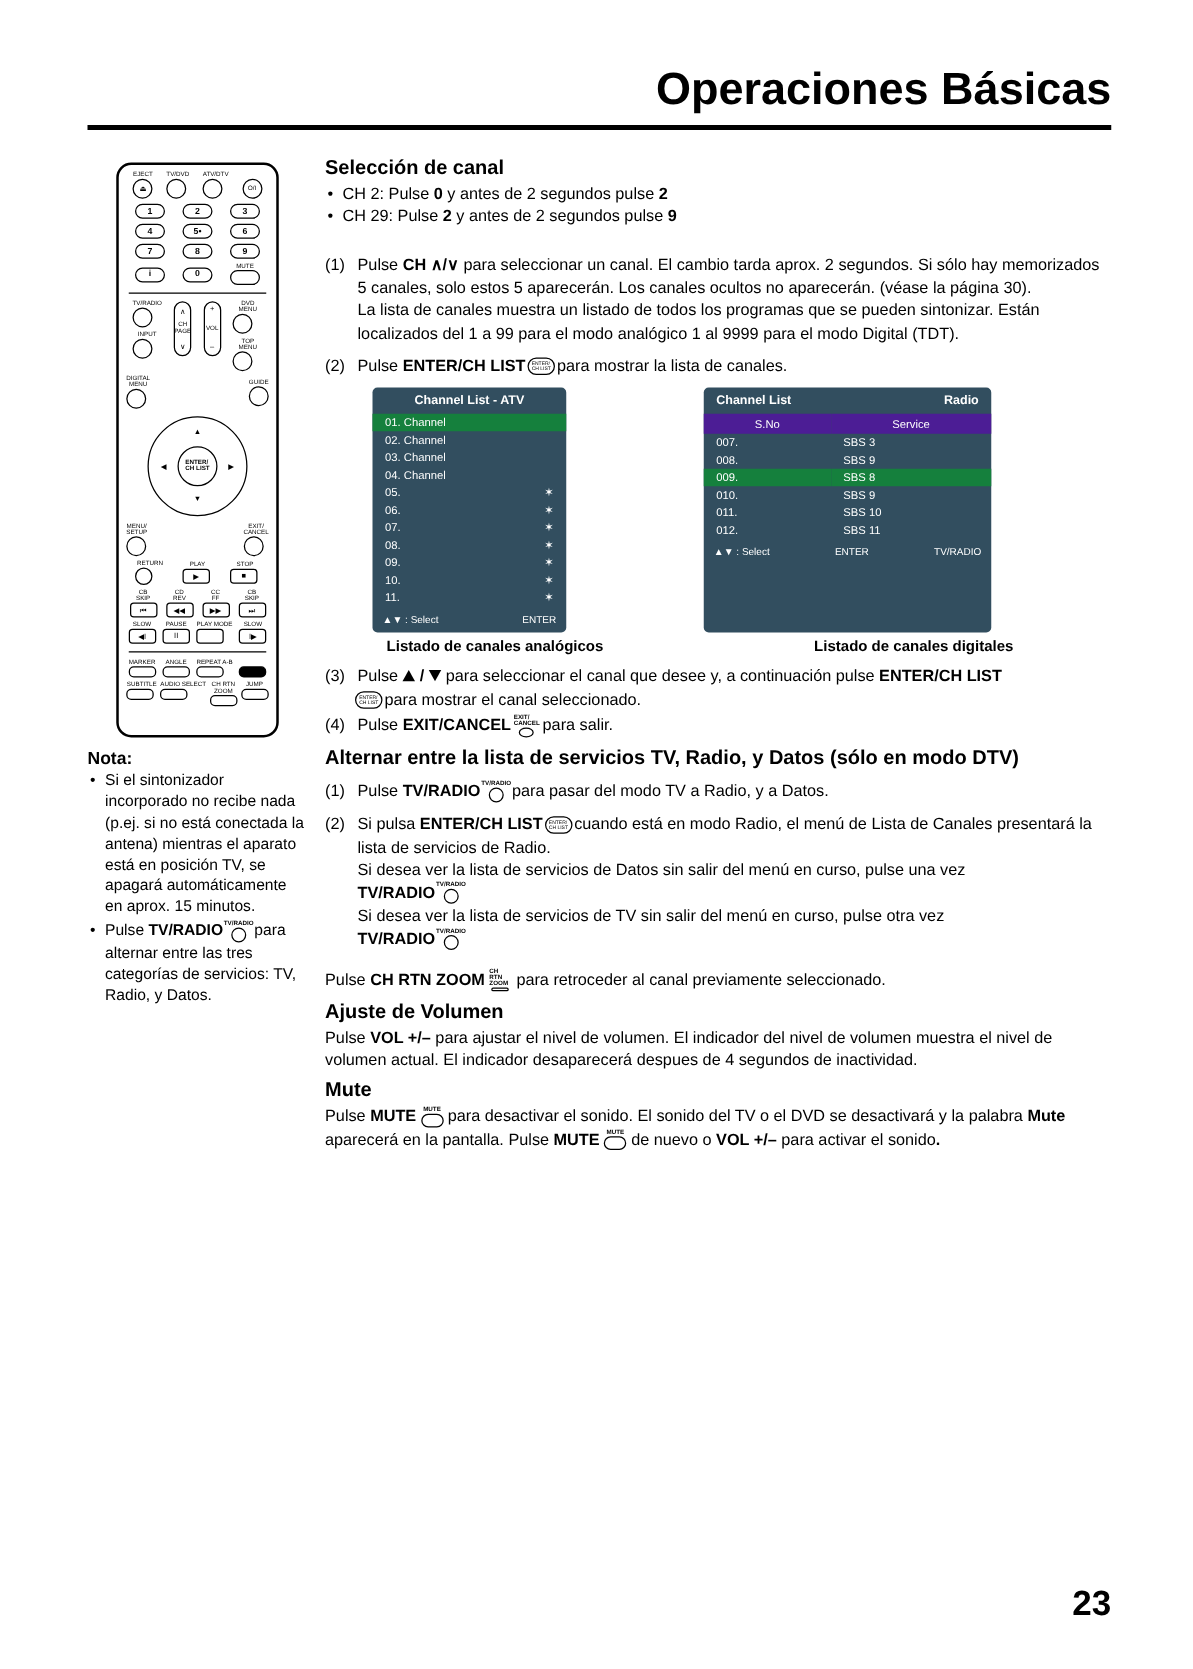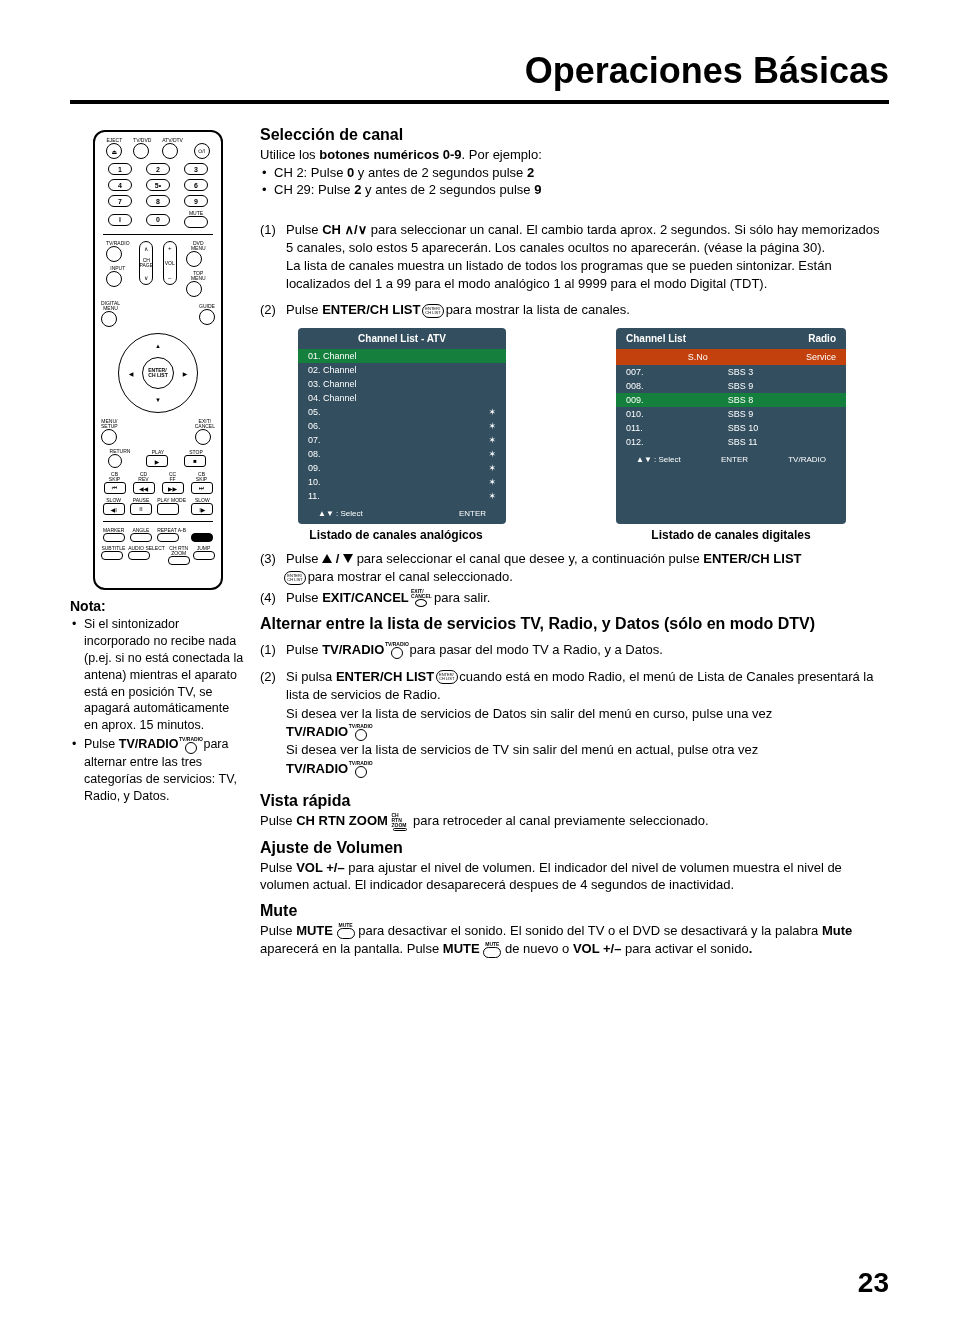--- a/index.html
+++ b/index.html
@@ -103,39 +103,39 @@
   .numitem .numtag { position: absolute; left: 0; top: 0; }
   .numitem .cont { display: block; }
   .tri { display: inline-block; }
   .tri-up { border-left: 5px solid transparent; border-right: 5px solid transparent; border-bottom: 9px solid #000; }
   .tri-dn { border-left: 5px solid transparent; border-right: 5px solid transparent; border-top: 9px solid #000; }
   .chev { font-weight: bold; }
 
   
   .listboxes { display: flex; gap: 110px; margin: 8px 0 4px 38px; }
   .osd {
-    width: 208px;
+    width: 155px;
     background: #324E5F;
     border-radius: 4px;
     color: #fff;
     font-size: 9px;
   }
   .osd .osd-hd {
     text-align: center; color: #fff; font-weight: bold;
     padding: 5px 0 5px; font-size: 10px;
   }
   .osd table { width: 100%; border-collapse: collapse; }
   .osd td { padding: 2px 10px; font-size: 9px; }
   .osd .hlrow td { background: #15803d; }
   .osd .ftr {
-    font-size: 8px; padding: 6px 20px; display: flex; justify-content: space-between;
+    font-size: 8px; padding: 6px 8px; display: flex; justify-content: space-between;
   }
   .osd.osd2 { width: 230px; }
   .osd2 .osd-hd { display: flex; justify-content: space-between; padding: 5px 10px; }
-  .osd2 th { background: #c2410c; font-weight: normal; font-size: 9px; padding: 3px 10px; text-align: right; }
+  .osd2 th { background: #4c1d95; font-weight: normal; font-size: 9px; padding: 3px 10px; text-align: center; }
   .osd2 .ftr span { font-size: 8px; }
   .captions { display: flex; margin: 4px 0 6px 36px; gap: 64px; font-size: 12px; font-weight: bold; }
   .captions span:first-child { width: 200px; text-align: center; }
   .captions span:last-child { width: 230px; text-align: center; margin-left: 56px; }
 
   .v-space { height: 14px; }
   .v-space-sm { height: 8px; }
 
   .pagenum {
     position: absolute;
@@ -364,23 +364,20 @@
               <span class="ic-circ"></span>
             </span>
           <span> para alternar entre las tres categorías de servicios: TV, Radio, y Datos.</span>
         </li>
       </ul>
     </div>
 
     <div class="right">
 
       <h3 class="sec">Selección de canal</h3>
-      <p class="para">
-        <span>Utilice los </span><b>botones numéricos 0-9</b><span>. Por ejemplo:</span>
-      </p>
       <ul class="bullets">
         <li><span>CH 2: Pulse </span><b>0</b><span> y antes de 2 segundos pulse </span><b>2</b></li>
         <li><span>CH 29: Pulse </span><b>2</b><span> y antes de 2 segundos pulse </span><b>9</b></li>
       </ul>
 
       <div class="v-space"></div>
 
       <div class="numitem">
         <span class="numtag">(1)</span>
         <span class="cont">
@@ -537,30 +534,29 @@
         <span class="inline-icon enter">
             <span class="ic-circ">ENTER/<br>CH LIST</span>
           </span>
         <span> cuando está en modo Radio, el menú de Lista de Canales presentará la lista de servicios de Radio.</span><br>
         <span>Si desea ver la lista de servicios de Datos sin salir del menú en curso, pulse una vez </span><br>
         <b>TV/RADIO</b>
         <span class="inline-icon">
             <span class="ic-lbl">TV/RADIO</span>
             <span class="ic-circ"></span>
           </span><br>
-        <span>Si desea ver la lista de servicios de TV sin salir del menú en actual, pulse otra vez </span><br>
+        <span>Si desea ver la lista de servicios de TV sin salir del menú en curso, pulse otra vez </span><br>
         <b>TV/RADIO</b>
         <span class="inline-icon">
             <span class="ic-lbl">TV/RADIO</span>
             <span class="ic-circ"></span>
           </span>
       </div>
 
       <div class="v-space"></div>
-      <h3 class="sec">Vista rápida</h3>
       <p class="para">
         <span>Pulse </span><b>CH RTN ZOOM</b>
         <span class="inline-icon rect">
             <span class="ic-lbl">CH RTN<br>ZOOM</span>
             <span class="ic-circ"></span>
           </span>
         <span> para retroceder al canal previamente seleccionado.</span>
       </p>
 
       <div class="v-space-sm"></div>

